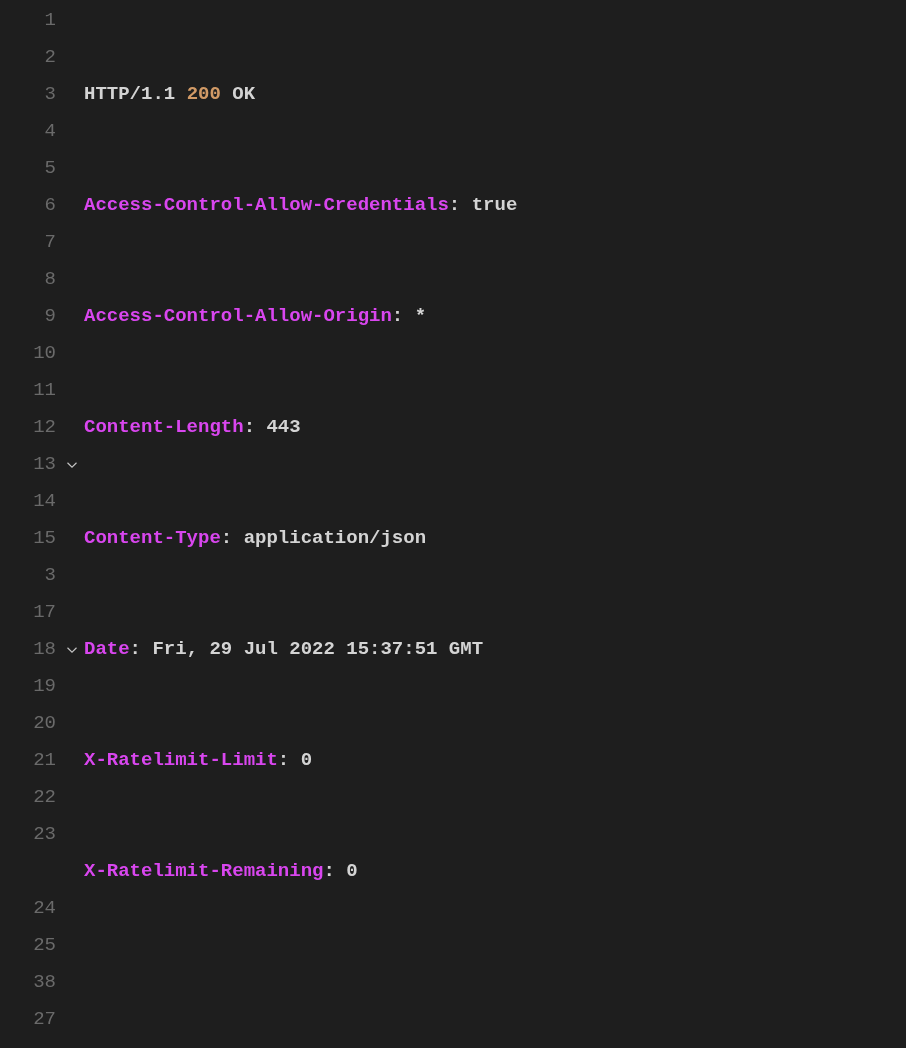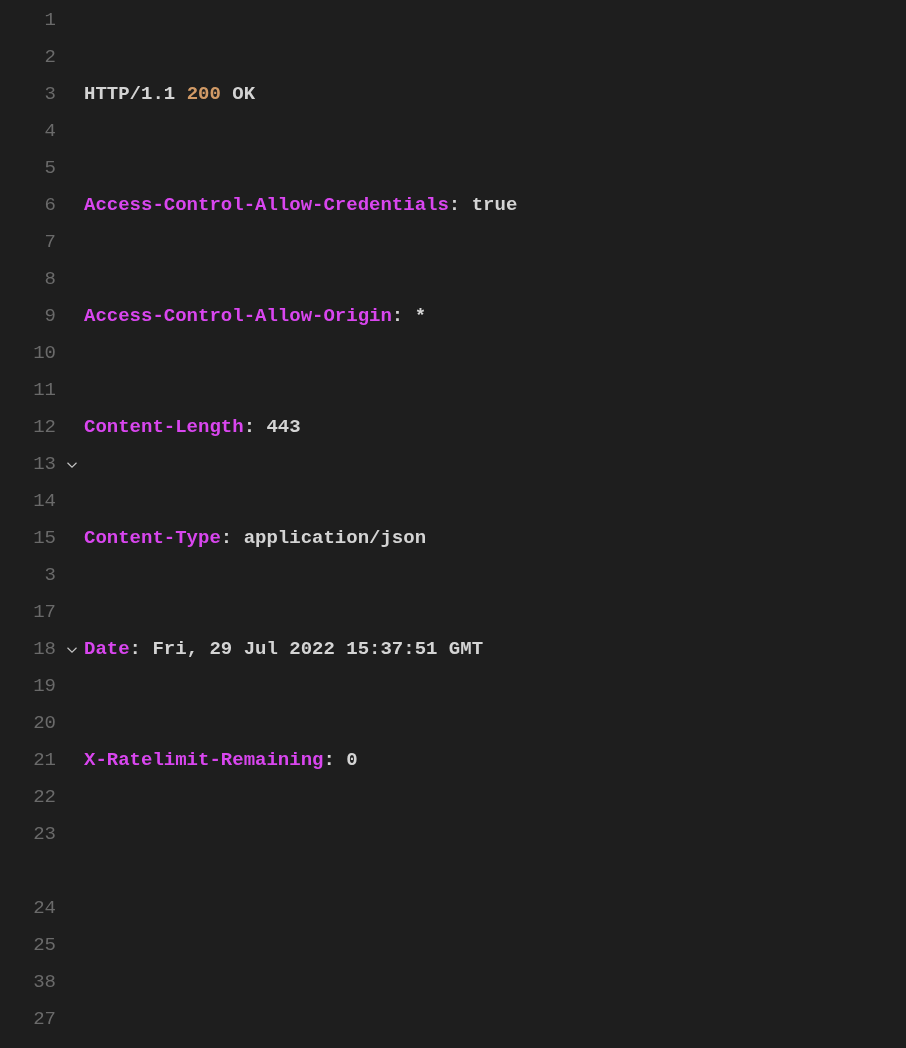--- a/index.html
+++ b/index.html
@@ -138,20 +138,21 @@
     <div class="gline"></div>
   </div>
 
   <div class="code">
     <div class="cline"><span class="w">HTTP/1.1</span><span class="w"> </span><span class="nm">200</span><span class="w"> </span><span class="w">OK</span></div>
     <div class="cline"><span class="hk">Access-Control-Allow-Credentials</span><span class="w">: </span><span class="w">true</span></div>
     <div class="cline"><span class="hk">Access-Control-Allow-Origin</span><span class="w">: </span><span class="w">*</span></div>
     <div class="cline"><span class="hk">Content-Length</span><span class="w">: </span><span class="w">443</span></div>
     <div class="cline"><span class="hk">Content-Type</span><span class="w">: </span><span class="w">application/json</span></div>
     <div class="cline"><span class="hk">Date</span><span class="w">: </span><span class="w">Fri, 29 Jul 2022 15:37:51 GMT</span></div>
+    <div class="cline"><span class="hk">X-Ratelimit-Limit</span><span class="w">: </span><span class="w">0</span></div>
     <div class="cline"><span class="hk">X-Ratelimit-Remaining</span><span class="w">: </span><span class="w">0</span></div>
     
     
     
     
     
     
     
     
     

